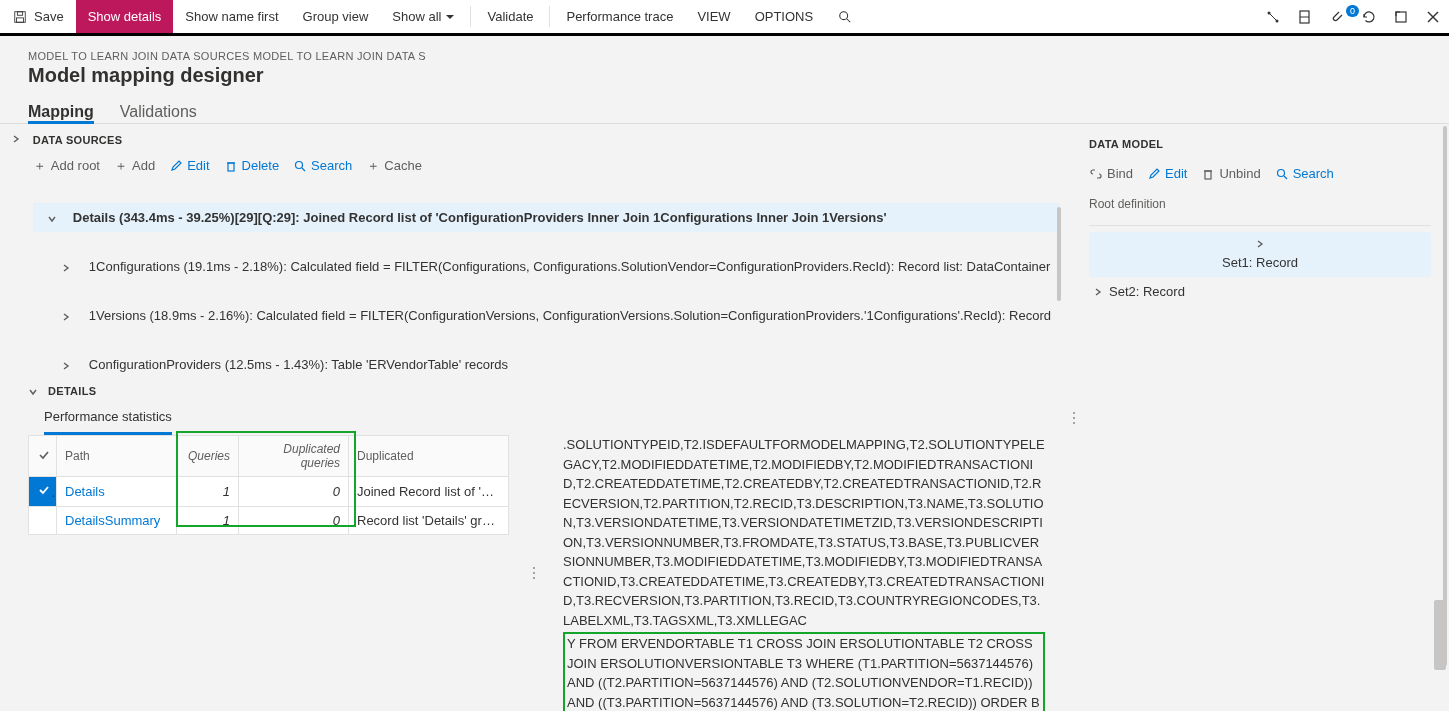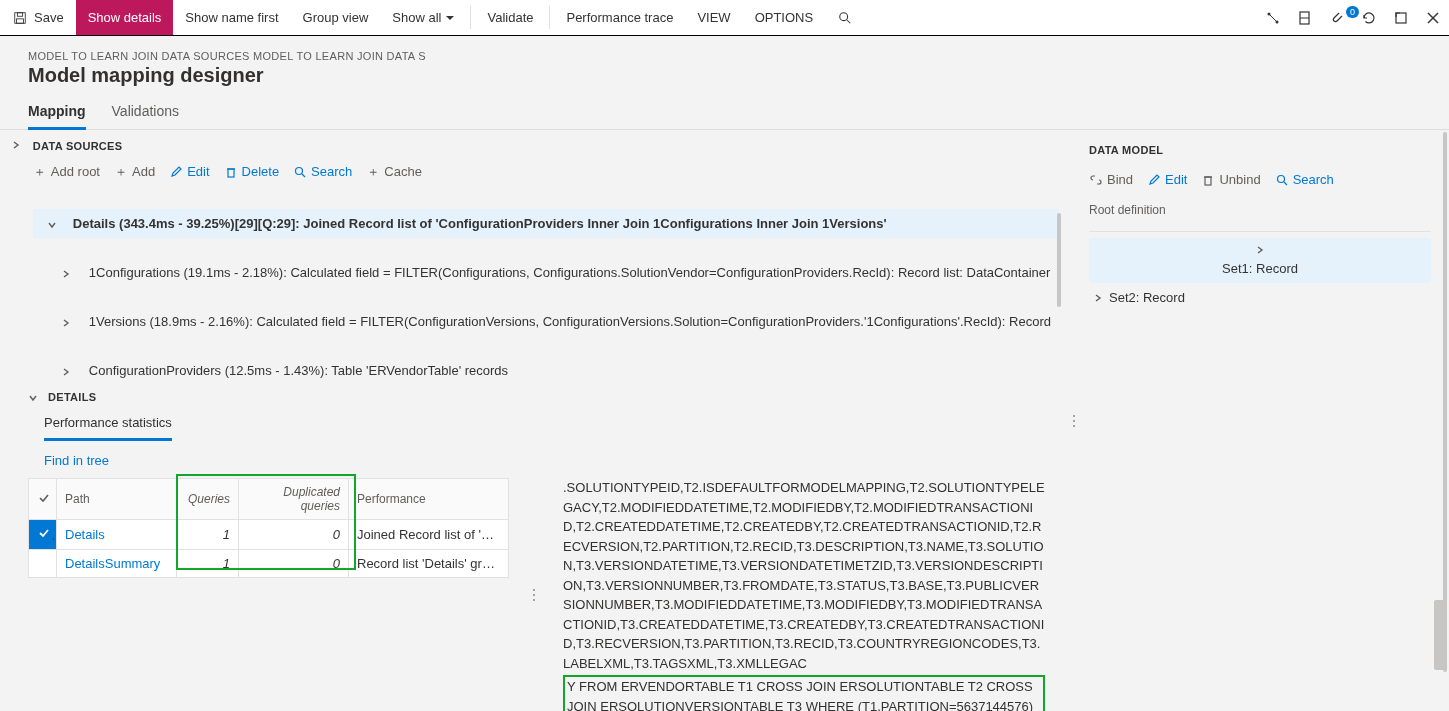--- a/index.html
+++ b/index.html
@@ -1,38 +1,38 @@
 <!DOCTYPE html>
 <html><head>
 <meta charset="utf-8">
 <style>
   * { box-sizing: border-box; margin: 0; padding: 0; }
   html, body { width: 1449px; height: 711px; font-family: "Segoe UI", Arial, sans-serif; font-size: 13px; color: #333; background: #f3f3f3; overflow: hidden; }
   .window { width: 1449px; height: 711px; background: #f3f3f3; display: flex; flex-direction: column; }
 
   
-  .top-toolbar { height: 36px; background: #fff; display: flex; align-items: stretch; border-bottom: 1px solid #000000; }
+  .top-toolbar { height: 36px; background: #fff; display: flex; align-items: stretch; border-bottom: 3px solid #000000; }
   .top-toolbar .tb-btn { display: flex; align-items: center; padding: 0 12px; font-size: 13px; color: #333; cursor: pointer; white-space: nowrap; }
   .top-toolbar .tb-btn.active { background: #be185d; color: #fff; }
   .top-toolbar .tb-sep { width: 1px; margin: 6px 4px; background: #e1e1e1; }
   .top-toolbar .tb-spacer { flex: 1; }
   .top-toolbar .tb-icon { width: 16px; height: 16px; display: inline-flex; align-items: center; justify-content: center; }
   .top-toolbar .tb-btn .lbl { margin-left: 6px; }
   .top-toolbar .tb-right { display: flex; align-items: center; }
   .top-toolbar .tb-right .ri { width: 32px; display: flex; align-items: center; justify-content: center; cursor: pointer; color: #333; }
   .caret-down::after { content: ""; display:inline-block; margin-left:5px; border-left:4px solid transparent; border-right:4px solid transparent; border-top:4px solid currentColor; vertical-align: middle; }
 
   
   .header-area { padding: 14px 0 0 28px; }
   .breadcrumb { font-size: 11px; letter-spacing: .3px; color: #605e5c; }
   .page-title { font-size: 20px; font-weight: 600; color: #323130; margin-top: 2px; }
 
   
   .tab-row { display: flex; gap: 26px; padding: 16px 0 0 28px; border-bottom: 1px solid #ddd; }
-  .tab { padding-bottom: 8px; font-size: 14px; color: #605e5c; cursor: pointer; }
+  .tab { padding-bottom: 0; font-size: 16px; color: #605e5c; cursor: pointer; }
   .tab.active { color: #323130; font-weight: 600; border-bottom: 3px solid #0078d4; margin-bottom:-1px; }
 
   
   .main { flex: 1; display: flex; overflow: hidden; }
   .left-col { flex: 1; display: flex; flex-direction: column; overflow: hidden; padding-right: 10px; }
   .right-col { width: 370px; padding: 10px 18px 0 10px; }
 
   
   .ds-panel { display: flex; }
   .ds-collapse { width: 40px; display:flex; justify-content:center; padding-top:10px; cursor:pointer; }
@@ -284,41 +284,40 @@
     </div>
 
     <div class="details-sec">
       <div class="details-head">
         <span class="caret2"><svg class="chev-svg" viewBox="0 0 10 10">
                 <polyline points="2,3 5,7 8,3" fill="none" class="gray-stroke" stroke-width="1.4"></polyline>
               </svg></span>
         <span class="lbl">DETAILS</span>
       </div>
       <div><span class="perf-tab">Performance statistics</span></div>
-      <span class="find-link">Find in tree</span>
 
       <div class="details-body">
         <div class="table-wrap" style="position:relative;">
           <table class="grid">
             <colgroup>
                   <col class="c-check">
                   <col class="c-path">
                   <col class="c-q">
                   <col class="c-dq">
                   <col>
                 </colgroup>
             <thead>
               <tr>
                 <th><svg class="checkmark" viewBox="0 0 14 14">
                         <polyline points="3,7 6,10 11,4" fill="none" class="gray-stroke" stroke-width="1.6"></polyline>
                       </svg></th>
                 <th>Path</th>
                 <th class="num">Queries</th>
                 <th class="num">Duplicated queries</th>
-                <th>Performance</th>
+                <th>Duplicated</th>
               </tr>
             </thead>
             <tbody>
               <tr class="selrow">
                 <td class="check"><svg class="checkmark" viewBox="0 0 14 14">
                         <polyline points="3,7 6,10 11,4" fill="none" class="white-stroke" stroke-width="1.8"></polyline>
                       </svg></td>
                 <td class="link">Details</td>
                 <td class="num">1</td>
                 <td class="num">0</td>

